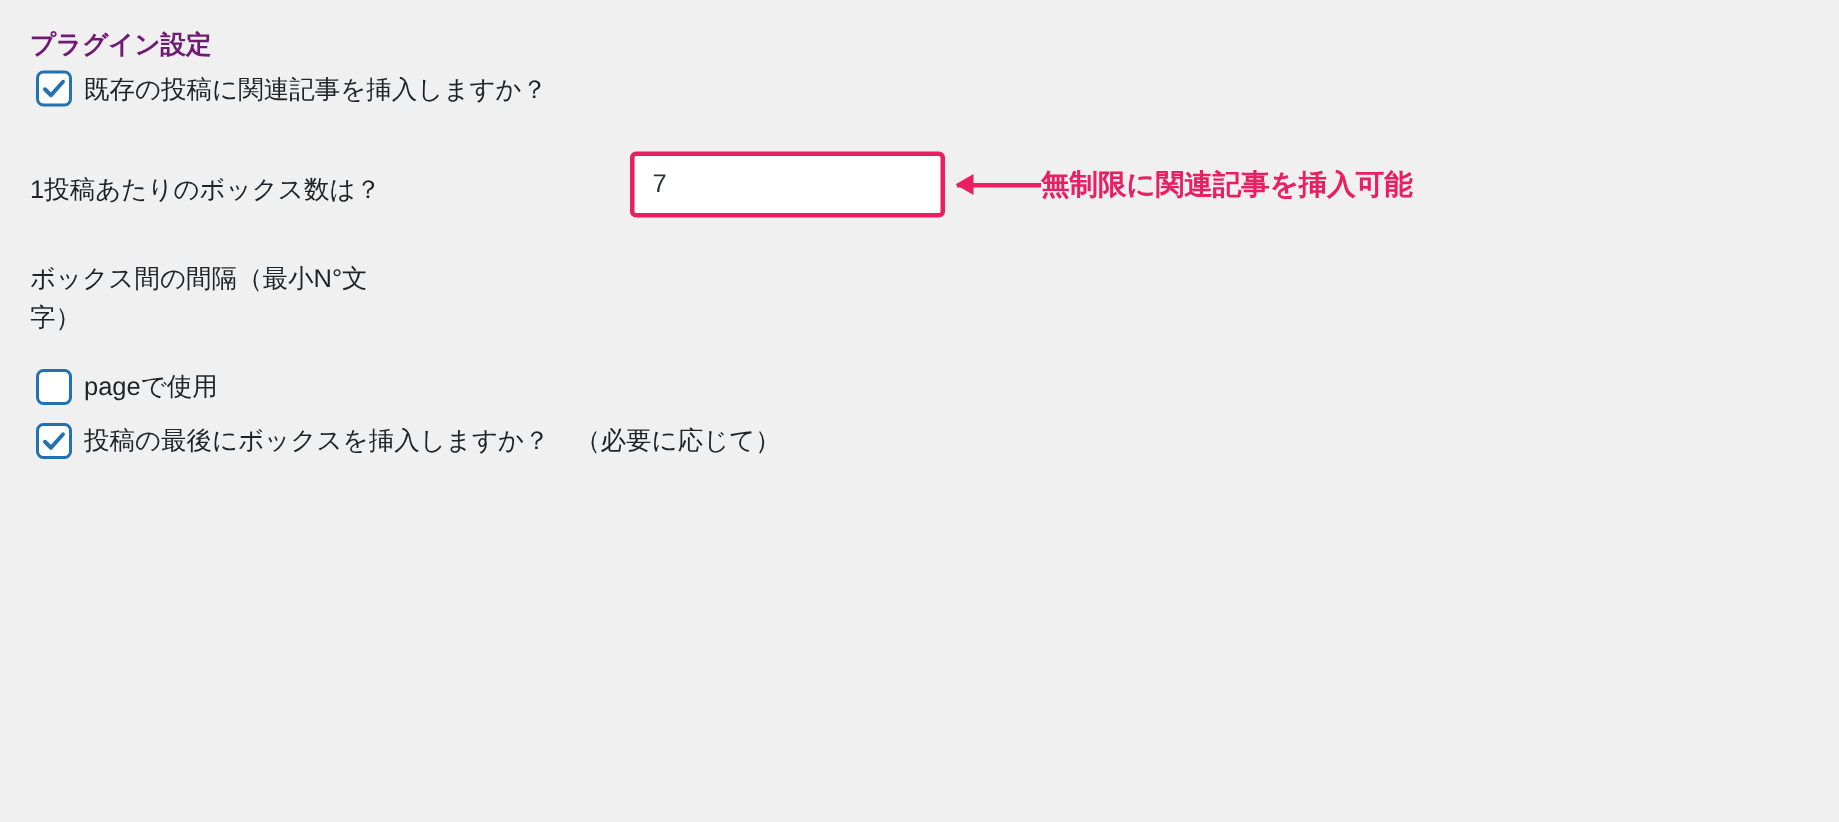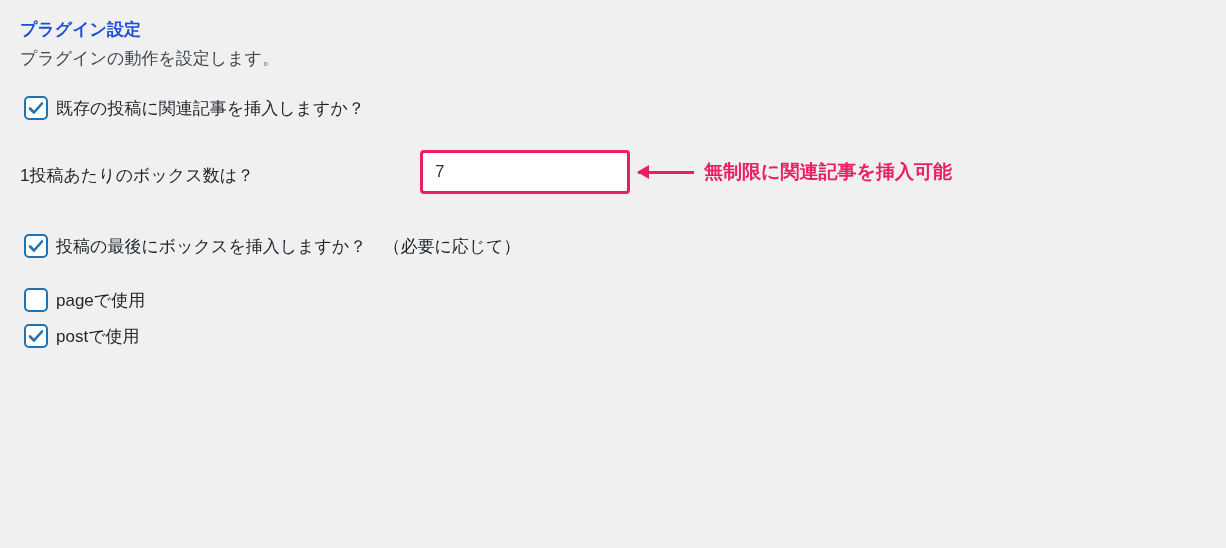--- a/index.html
+++ b/index.html
@@ -7,21 +7,21 @@
       background: #f0f0f1;
       font-family: -apple-system, BlinkMacSystemFont, "Segoe UI", "Hiragino Sans", "Hiragino Kaku Gothic ProN", Meiryo, sans-serif;
       font-size: 16px;
       color: #1d2327;
       padding: 18px 20px;
       width: 1226px;
     }
     .section-title {
       font-size: 17px;
       font-weight: 700;
-      color: #1d4ed8;
+      color: #701a75;
       margin-bottom: 6px;
     }
     .section-desc {
       font-size: 17px;
       color: #3c434a;
       margin-bottom: 26px;
     }
     .row {
       display: flex;
       align-items: center;
@@ -98,32 +98,30 @@
       transform: translateY(-50%);
       width: 0; height: 0;
       border-top: 7px solid transparent;
       border-bottom: 7px solid transparent;
       border-right: 12px solid #e91e63;
     }
     .annotation-text {
       color: #e91e63;
       font-weight: 800;
       font-size: 19px;
-      margin-left: 10px;
       display: flex;
       align-items: center;
       white-space: nowrap;
     }
   </style>
 </head>
 <body>
 
 <div>
   <div class="section-title">プラグイン設定</div>
-  <div class="section-desc">プラグインの動作を設定します。</div>
 
   <div class="row checkbox-row">
     <span class="checkbox checked">
       <svg viewBox="0 0 16 16">
           <path d="M2 8.5 L6 12.5 L14 3.5" stroke="#2271b1" stroke-width="2.6" fill="none" stroke-linecap="round" stroke-linejoin="round"></path>
         </svg>
     </span>
     <span class="cb-label">既存の投稿に関連記事を挿入しますか？</span>
   </div>
 
@@ -135,39 +133,35 @@
     <div class="annotation-wrap">
       <div class="arrow-line">
           <div class="arrow-head"></div>
         </div>
       <div class="annotation-text">無制限に関連記事を挿入可能</div>
     </div>
   </div>
 
 
   <div class="row">
+    <div class="label-col">
+      <span>ボックス間の間隔（最小N°文</span><br>
+      <span>字）</span>
+    </div>
+  </div>
+
+  <div class="row checkbox-row tight">
+    <span class="checkbox">
+      
+    </span>
+    <span class="cb-label">pageで使用</span>
   </div>
 
   <div class="row checkbox-row">
     <span class="checkbox checked">
       <svg viewBox="0 0 16 16">
           <path d="M2 8.5 L6 12.5 L14 3.5" stroke="#2271b1" stroke-width="2.6" fill="none" stroke-linecap="round" stroke-linejoin="round"></path>
         </svg>
     </span>
     <span class="cb-label">投稿の最後にボックスを挿入しますか？　（必要に応じて）</span>
   </div>
 
-  <div class="row checkbox-row tight">
-    <span class="checkbox">
-      
-    </span>
-    <span class="cb-label">pageで使用</span>
-  </div>
-
-  <div class="row checkbox-row last">
-    <span class="checkbox checked">
-      <svg viewBox="0 0 16 16">
-          <path d="M2 8.5 L6 12.5 L14 3.5" stroke="#2271b1" stroke-width="2.6" fill="none" stroke-linecap="round" stroke-linejoin="round"></path>
-        </svg>
-    </span>
-    <span class="cb-label">postで使用</span>
-  </div>
 </div>
 
 </body></html>

